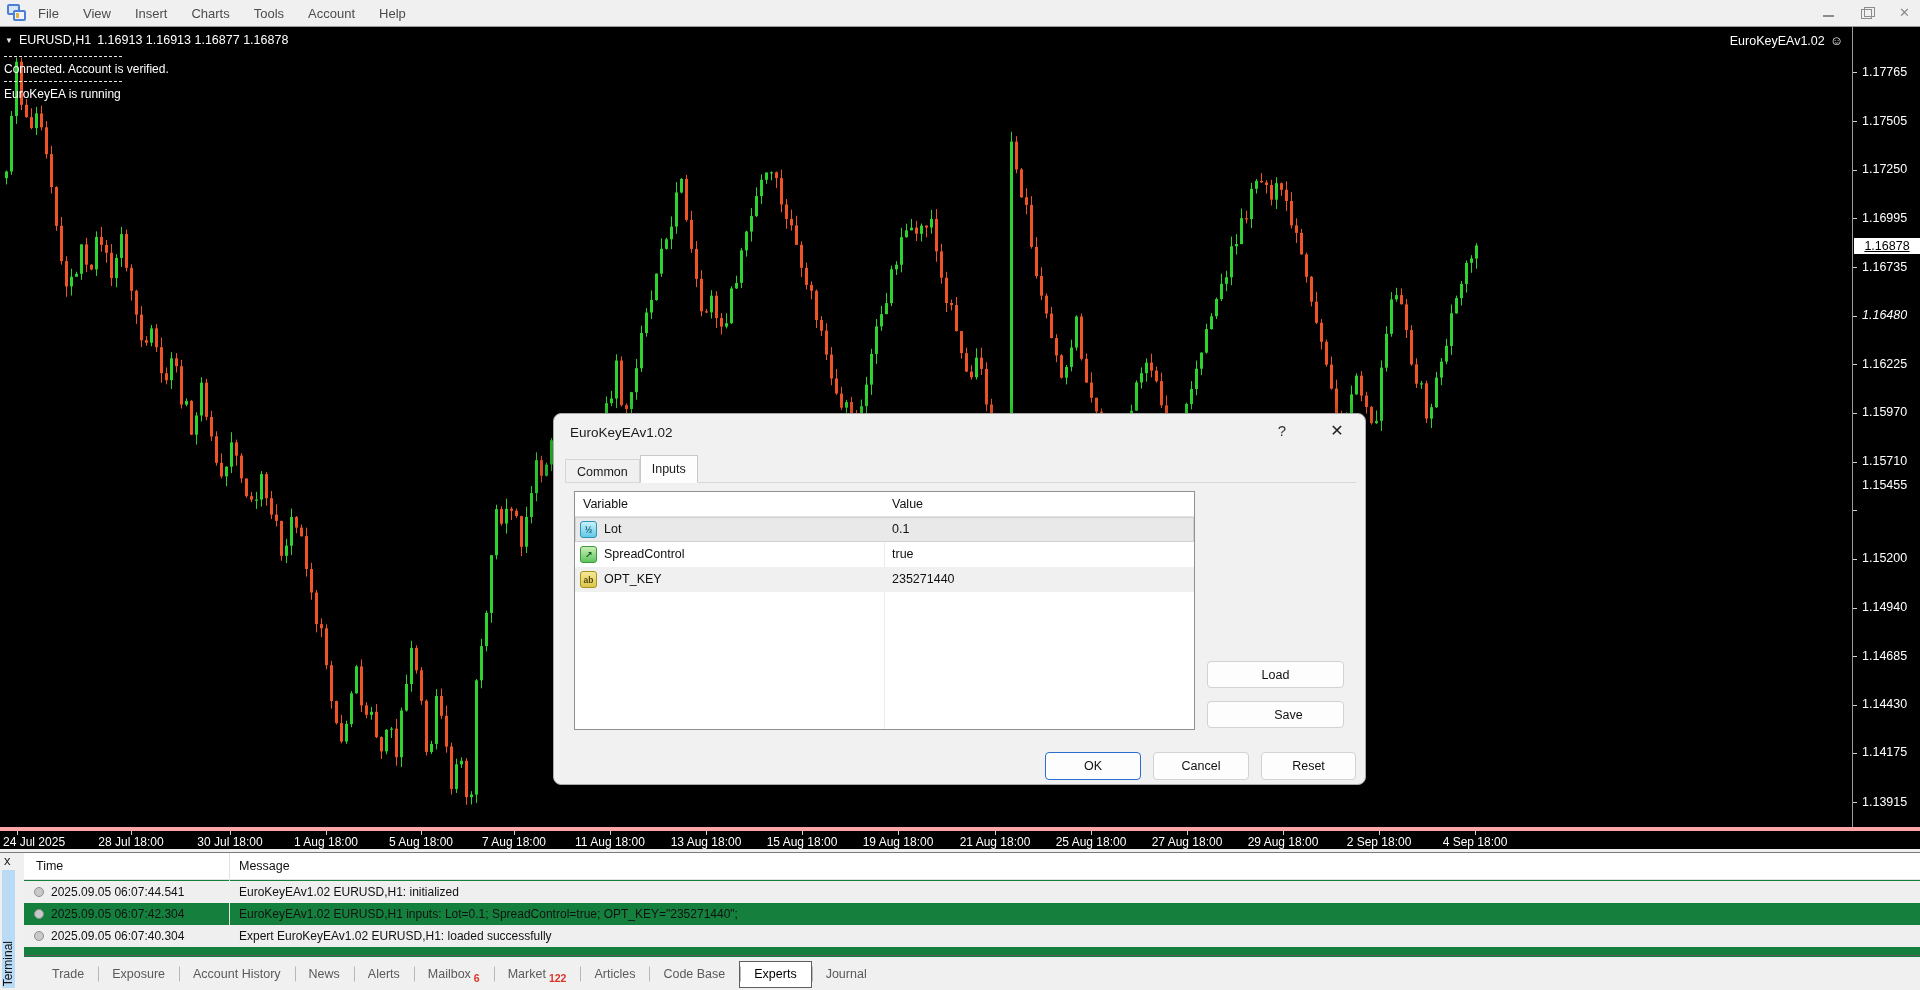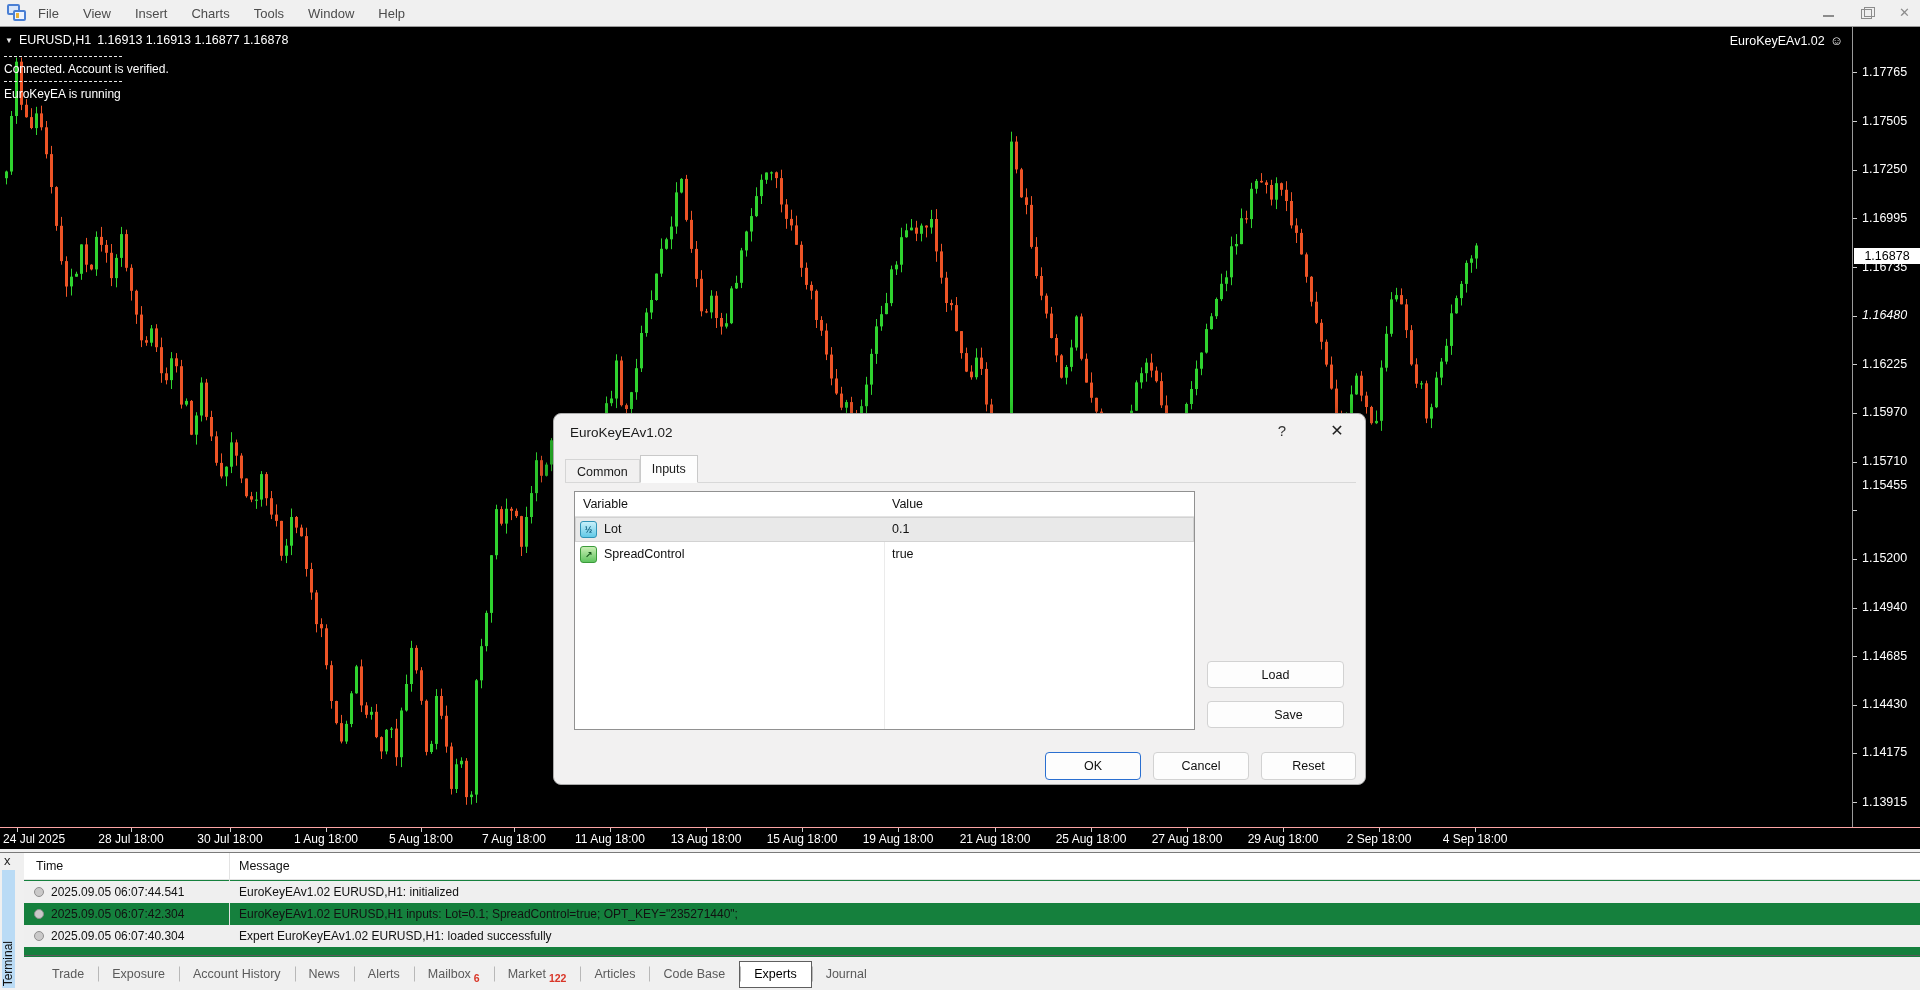--- a/index.html
+++ b/index.html
@@ -43,21 +43,21 @@
   
   #price-scale { position:absolute; left:1852px; top:27px; width:68px; height:800px;
     background:#000; border-left:1px solid #9a9a9a; z-index:4; }
   .ptick { position:absolute; left:9px; color:#fff; font-size:12.5px; }
   .ptick-dash { position:absolute; left:0; width:4px; height:1px; background:#cfcfcf; }
   #price-tag { position:absolute; left:1px; width:66px; height:16px; background:#fff;
     color:#000; font-size:12.5px; text-align:center; line-height:16px; z-index:6; }
 
   
   #time-axis { position:absolute; left:0; top:827px; width:1920px; height:22px;
-    background:#000; border-top:1px solid #fca5a5; z-index:4; }
+    background:#000; border-top:4px solid #fca5a5; z-index:4; }
   .xtick-label { position:absolute; top:4px; color:#fff; font-size:12px; white-space:nowrap; }
   .xtick-mark { position:absolute; top:0; width:1px; height:4px; background:#cfcfcf; }
   #below-axis-gap { position:absolute; left:0; top:849px; width:1920px; height:3px; background:#f0f0f0; }
 
   
   #terminal { position:absolute; left:0; top:852px; width:1920px; height:138px;
     background:#f0f0f0; border-top:1px solid #7a7a7a; z-index:10; }
   #t-strip { position:absolute; left:0; top:0; width:18px; height:138px; }
   #t-close { position:absolute; left:4px; top:1px; font-size:13px; color:#222; line-height:14px; }
   #t-blue { position:absolute; left:2px; top:17px; width:13px; height:118px; background:#badbf5; }
@@ -134,21 +134,21 @@
   <div id="app-icon">
     <div class="sq a"></div>
       <div class="sq b"></div>
   </div>
   <div id="menu">
     <span class="menu-item">File</span>
     <span class="menu-item">View</span>
     <span class="menu-item">Insert</span>
     <span class="menu-item">Charts</span>
     <span class="menu-item">Tools</span>
-    <span class="menu-item">Window</span>
+    <span class="menu-item">Account</span>
     <span class="menu-item">Help</span>
   </div>
   <div id="win-controls">
     <span class="winbtn" id="btn-min"></span>
     <span class="winbtn" id="btn-restore"></span>
     <span class="winbtn" id="btn-close">✕</span>
   </div>
 </div>
 
 <div id="chart">
@@ -785,21 +785,21 @@
     <div class="ptick-dash" style="top: 580.812px;"></div>
     <span class="ptick" style="top: 573.312px;">1.14940</span>
     <div class="ptick-dash" style="top: 629.159px;"></div>
     <span class="ptick" style="top: 621.659px;">1.14685</span>
     <div class="ptick-dash" style="top: 677.506px;"></div>
     <span class="ptick" style="top: 670.006px;">1.14430</span>
     <div class="ptick-dash" style="top: 725.853px;"></div>
     <span class="ptick" style="top: 718.353px;">1.14175</span>
     <div class="ptick-dash" style="top: 775.148px;"></div>
     <span class="ptick" style="top: 767.648px;">1.13915</span>
-    <div id="price-tag" style="top: 221px;">1.16878</div>
+    <div id="price-tag" style="top: 211px; text-decoration: underline;">1.16878</div>
   </div>
 <div id="time-axis">
     <div class="xtick-mark" style="left: 17px;"></div>
     <span class="xtick-label" style="left: 3px;">24 Jul 2025</span>
     <div class="xtick-mark" style="left: 131px;"></div>
     <span class="xtick-label" style="left: 131px; transform: translateX(-50%);">28 Jul 18:00</span>
     <div class="xtick-mark" style="left: 230px;"></div>
     <span class="xtick-label" style="left: 230px; transform: translateX(-50%);">30 Jul 18:00</span>
     <div class="xtick-mark" style="left: 326px;"></div>
     <span class="xtick-label" style="left: 326px; transform: translateX(-50%);">1 Aug 18:00</span>
@@ -916,19 +916,24 @@
     <div class="trow sel" style="top:25px;">
       <span class="vicon num">½</span>
       <span class="vname">Lot</span>
       <span class="vval">0.1</span>
     </div>
     <div class="trow" style="top:50px;">
       <span class="vicon bool">↗</span>
       <span class="vname">SpreadControl</span>
       <span class="vval">true</span>
     </div>
+    <div class="trow alt" style="top:75px;">
+      <span class="vicon str">ab</span>
+      <span class="vname">OPT_KEY</span>
+      <span class="vval">235271440</span>
+    </div>
   </div>
   <button class="dlg-btn" id="btn-load">Load</button>
   <button class="dlg-btn" id="btn-save">Save</button>
   <button class="dlg-btn" id="btn-ok">OK</button>
   <button class="dlg-btn" id="btn-cancel">Cancel</button>
   <button class="dlg-btn" id="btn-reset">Reset</button>
 </div>
 
 </body></html>

